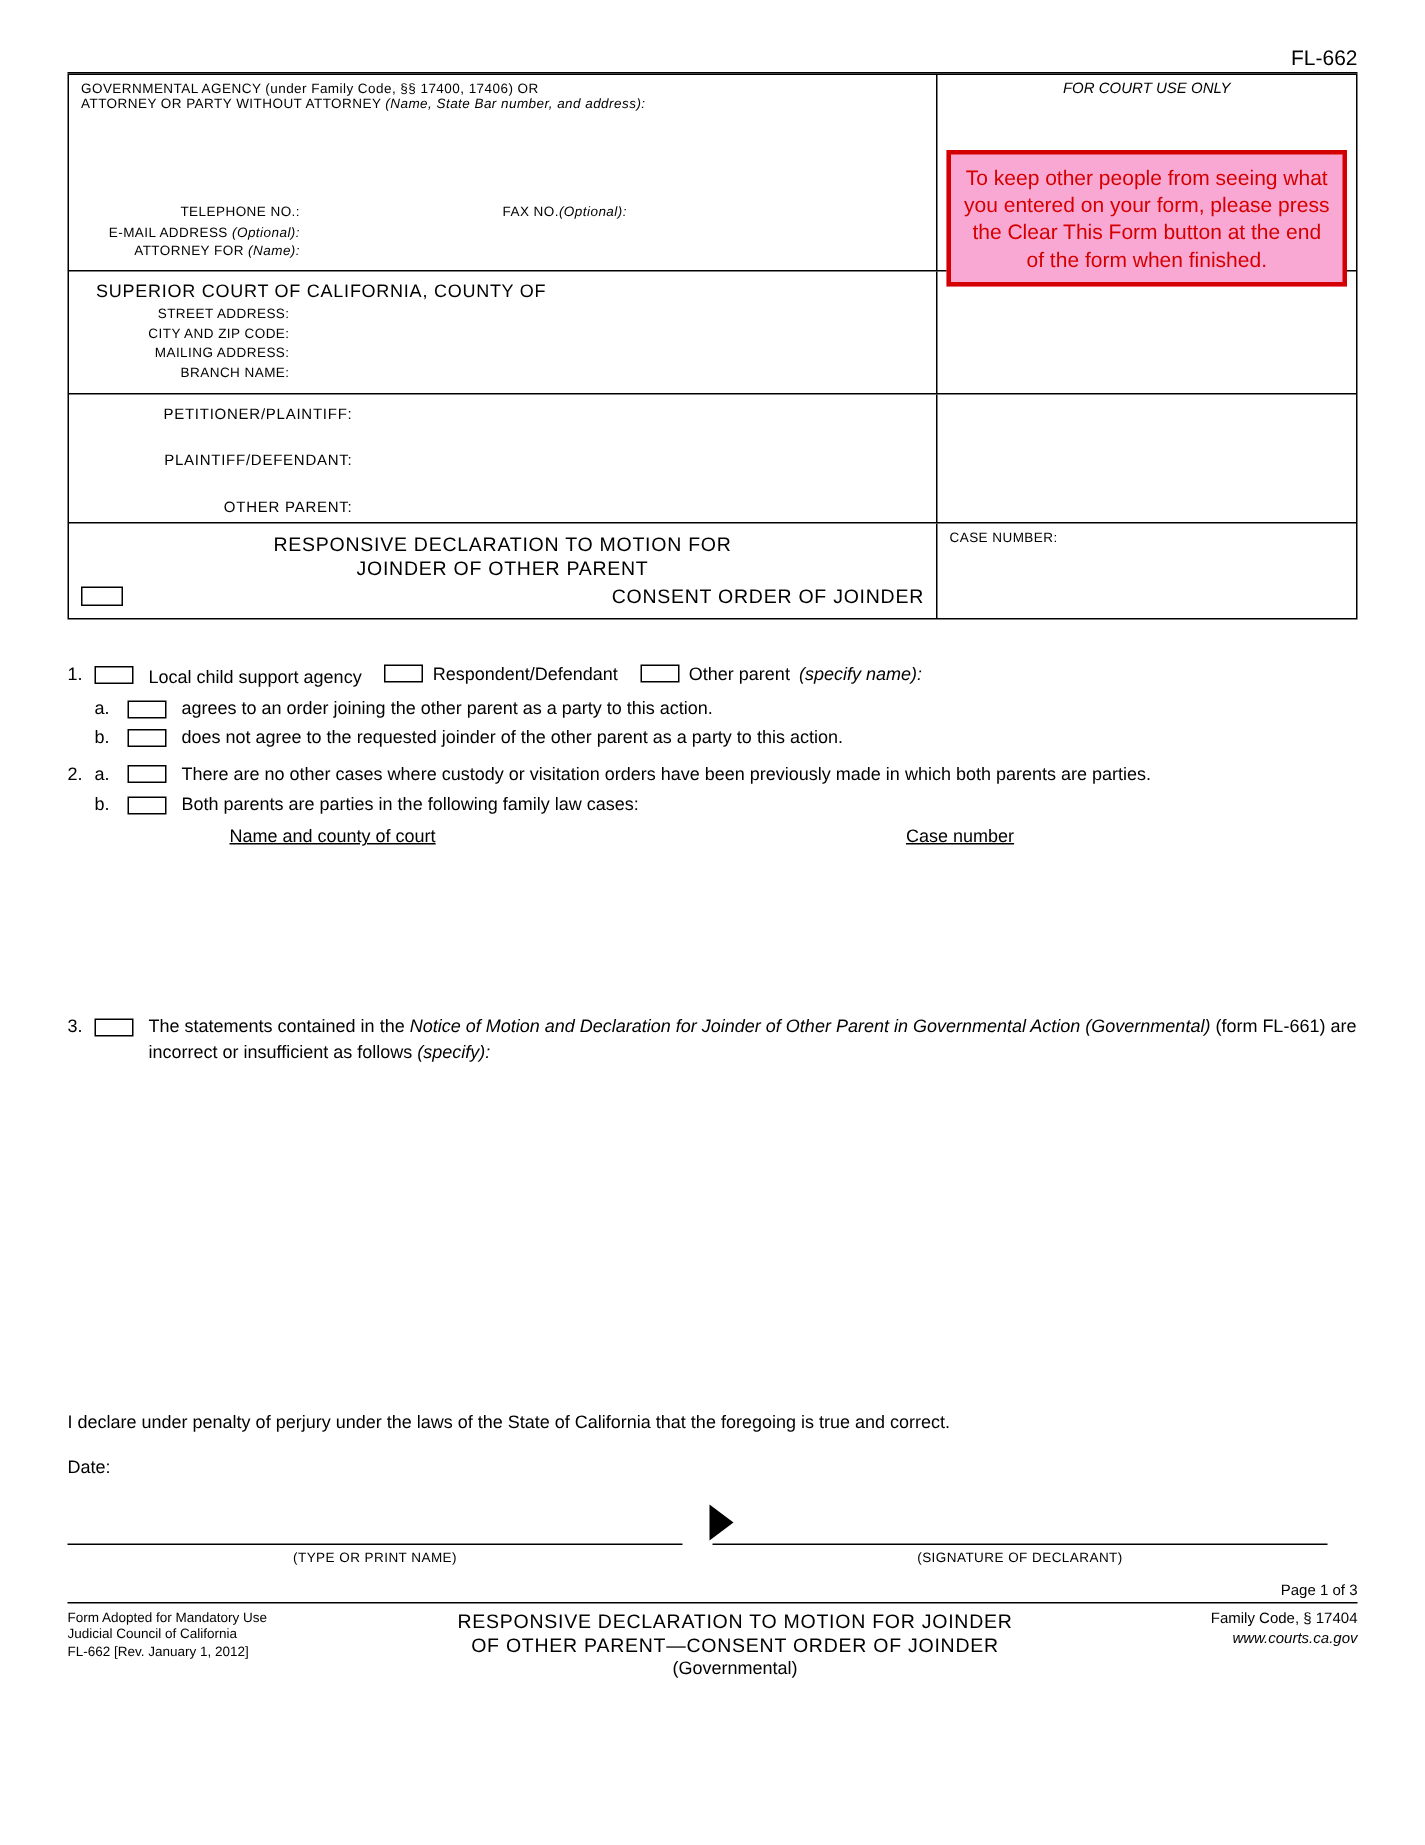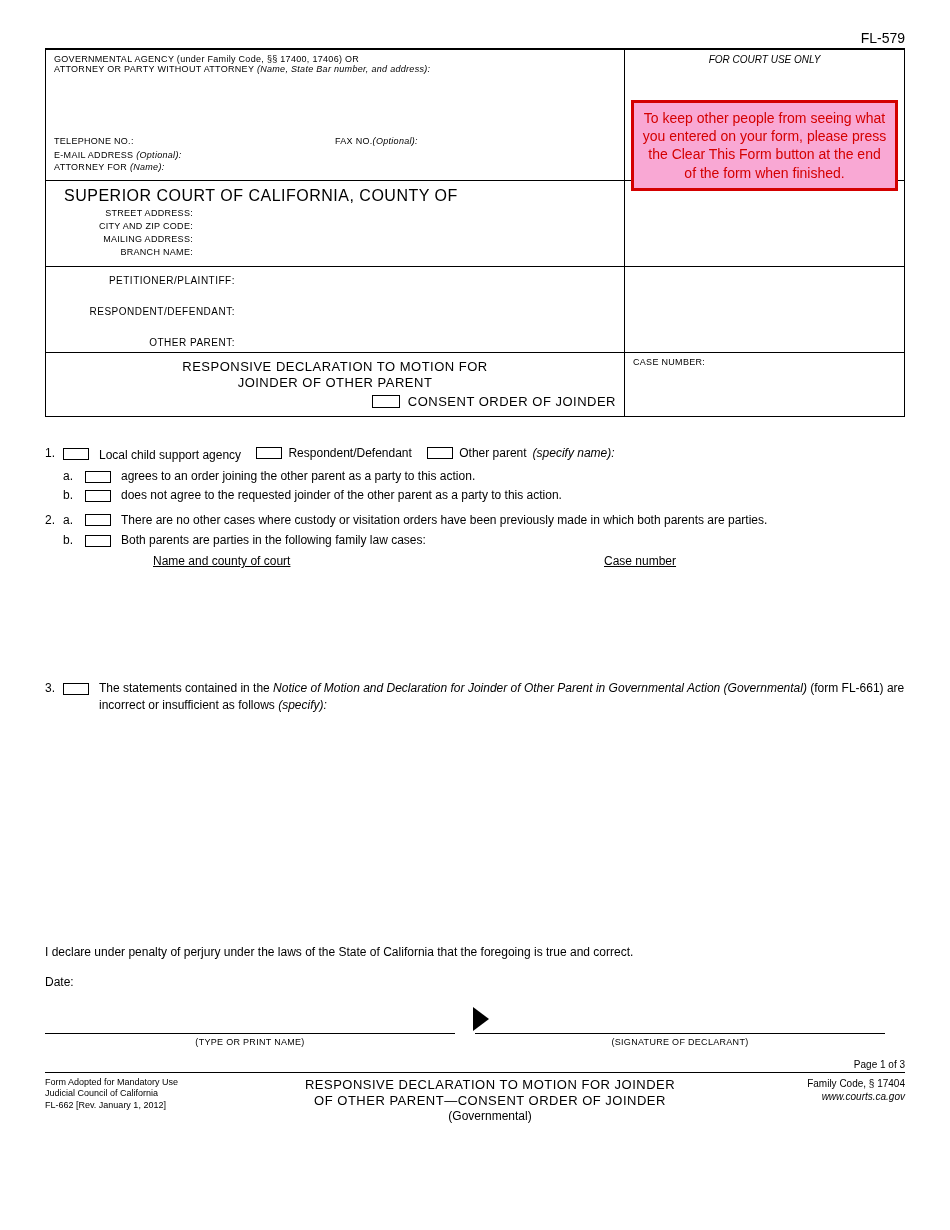--- a/index.html
+++ b/index.html
@@ -61,37 +61,37 @@
     letter-spacing: 0.3px;
   }
   .italic { font-style: italic; }
   .field-block { margin-top: 60px; }
   .field-line {
     font-size: 9px;
     letter-spacing: 0.3px;
     margin: 2px 0;
     display: flex;
   }
-  .field-line .lbl { min-width: 150px; text-align: left; padding-right: 4px; }
+  .field-line .lbl { min-width: 150px; text-align: right; padding-right: 4px; }
   .tel-fax { display: flex; }
   .tel-fax .col { flex: 1; }
   .court-row {
     border-bottom: 1px solid #000;
     display: flex;
   }
   .court-left {
     flex: 1;
     padding: 4px 8px 6px 8px;
   }
   .court-right {
     width: 280px;
     border-left: 1px solid #000;
   }
   .court-title {
-    font-size: 16px;
+    font-size: 12px;
     letter-spacing: 0.5px;
     padding: 2px 0 0 10px;
   }
   .addr-lines { margin-top: 2px; }
   .addr-line {
     font-size: 9px;
     letter-spacing: 0.3px;
     margin: 3px 0;
     padding-left: 28px;
   }
@@ -132,21 +132,21 @@
     letter-spacing: 0.3px;
   }
   .form-title {
     font-size: 13px;
     letter-spacing: 0.5px;
     line-height: 1.25;
   }
   .consent-line {
     display: flex;
     align-items: center;
-    justify-content: flex-end;
+    justify-content: space-between;
     gap: 8px;
     margin-top: 2px;
   }
   .checkbox {
     display: inline-block;
     width: 28px;
     height: 13px;
     border: 1px solid #000;
     vertical-align: middle;
   }
@@ -241,21 +241,21 @@
     width: 160px;
     text-align: right;
     font-size: 10px;
     line-height: 1.3;
   }
   .footer .fr .url { font-style: italic; }
 </style>
 </head>
 <body>
 
-<div class="form-number">FL-579</div>
+<div class="form-number">FL-662</div>
 
 <div class="outer-box">
 
   <div class="top-grid">
     <div class="top-left">
       <div class="agency-label">GOVERNMENTAL AGENCY (under Family Code, §§ 17400, 17406) OR</div>
       <div class="agency-label">
         <span>ATTORNEY OR PARTY WITHOUT ATTORNEY </span><span class="italic">(Name, State Bar number, and address):</span>
       </div>
       <div class="field-block">
@@ -291,21 +291,21 @@
         <div class="addr-line"><span class="albl">MAILING ADDRESS:</span></div>
         <div class="addr-line"><span class="albl">BRANCH NAME:</span></div>
       </div>
     </div>
     <div class="court-right"></div>
   </div>
 
   <div class="parties-row">
     <div class="parties-left">
       <div class="party-line"><span class="plbl">PETITIONER/PLAINTIFF:</span></div>
-      <div class="party-line"><span class="plbl">RESPONDENT/DEFENDANT:</span></div>
+      <div class="party-line"><span class="plbl">PLAINTIFF/DEFENDANT:</span></div>
       <div class="party-line last"><span class="plbl">OTHER PARENT:</span></div>
     </div>
     <div class="parties-right"></div>
   </div>
 
   <div class="title-row">
     <div class="title-left">
       <div class="form-title">RESPONSIVE DECLARATION TO MOTION FOR</div>
       <div class="form-title">JOINDER OF OTHER PARENT</div>
       <div class="consent-line">

